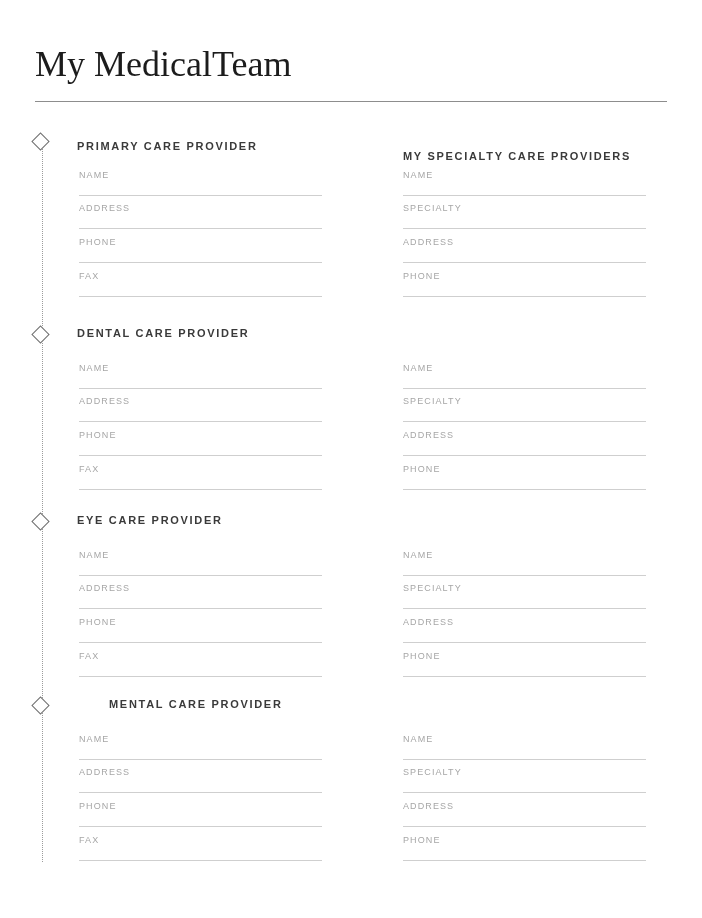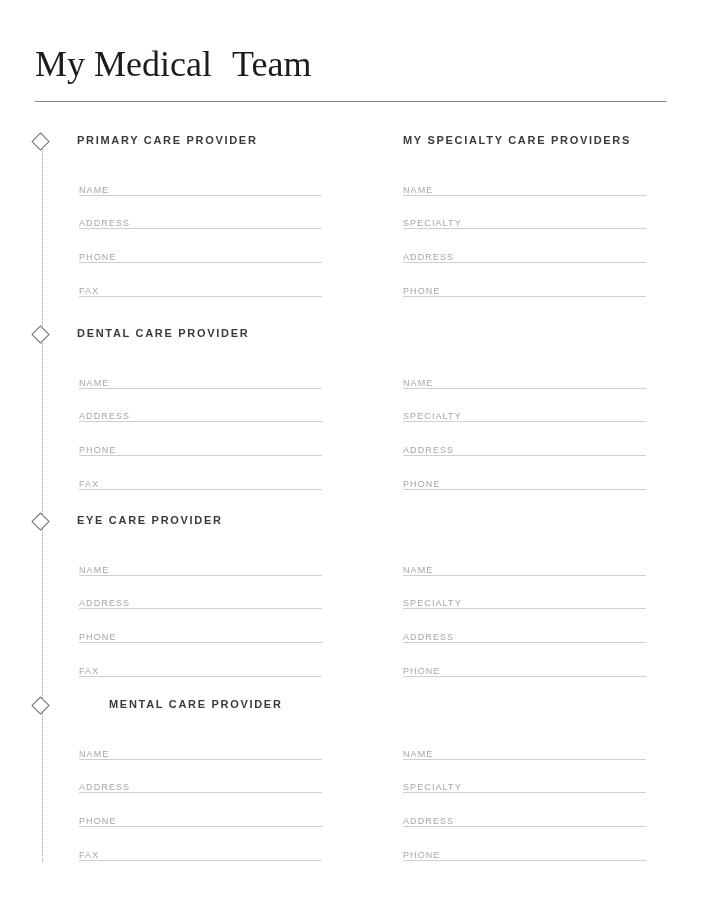--- a/index.html
+++ b/index.html
@@ -29,21 +29,21 @@
     color: #1c1c1c;
     white-space: nowrap;
     letter-spacing: 0px;
   }
   #page-title .title-italic {
     font-weight: normal;
   }
   #page-title .title-roman {
     font-style: normal;
     font-weight: normal;
-    margin-left: 20px;
+    margin-left: 0;
   }
   #header-rule {
     position: absolute;
     left: 35px;
     top: 101px;
     width: 632px;
     height: 1px;
     background: #8d8d8d;
   }
 
@@ -87,34 +87,34 @@
   .section-header {
     position: absolute;
     font-size: 11px;
     font-weight: bold;
     letter-spacing: 1.7px;
     color: #3a3a3a;
     white-space: nowrap;
     text-transform: uppercase;
   }
   #column-left .section-header  { left: 77px; }
-  #column-right .section-header { left: 52px; }
+  #column-right .section-header { left: 52px; margin-top: 16px; }
 
   
   .field {
     position: absolute;
     height: 26px;
   }
   #column-left .field  { left: 79px; width: 243px; }
   #column-right .field { left: 52px; width: 243px; }
 
   .field-label {
     position: absolute;
     left: 0;
-    top: 15px;
+    top: 0;
     font-size: 9px;
     letter-spacing: 1.1px;
     color: #a6a6a6;
     text-transform: uppercase;
     white-space: nowrap;
   }
   .field-line {
     position: absolute;
     left: 0;
     bottom: 0;
@@ -134,21 +134,21 @@
 <div id="header-rule"></div>
 
 <div class="column" id="column-left">
   <div class="rail" id="rail-left">
     <div class="rail-line"></div>
   <div class="diamond" style="top: 5px;"></div>
       <div class="diamond" style="top: 198px;"></div>
       <div class="diamond" style="top: 385px;"></div>
       <div class="diamond" style="top: 569px;"></div>
     </div>
-<div class="section-header" style="top: 134px;">PRIMARY CARE PROVIDER</div>
+<div class="section-header" style="top: 140px;">PRIMARY CARE PROVIDER</div>
     <div class="field" style="top: 170px;">
       <div class="field-label">NAME</div>
       <div class="field-line"></div>
     </div>
     <div class="field" style="top: 203px;">
       <div class="field-label">ADDRESS</div>
       <div class="field-line"></div>
     </div>
     <div class="field" style="top: 237px;">
       <div class="field-label">PHONE</div>

